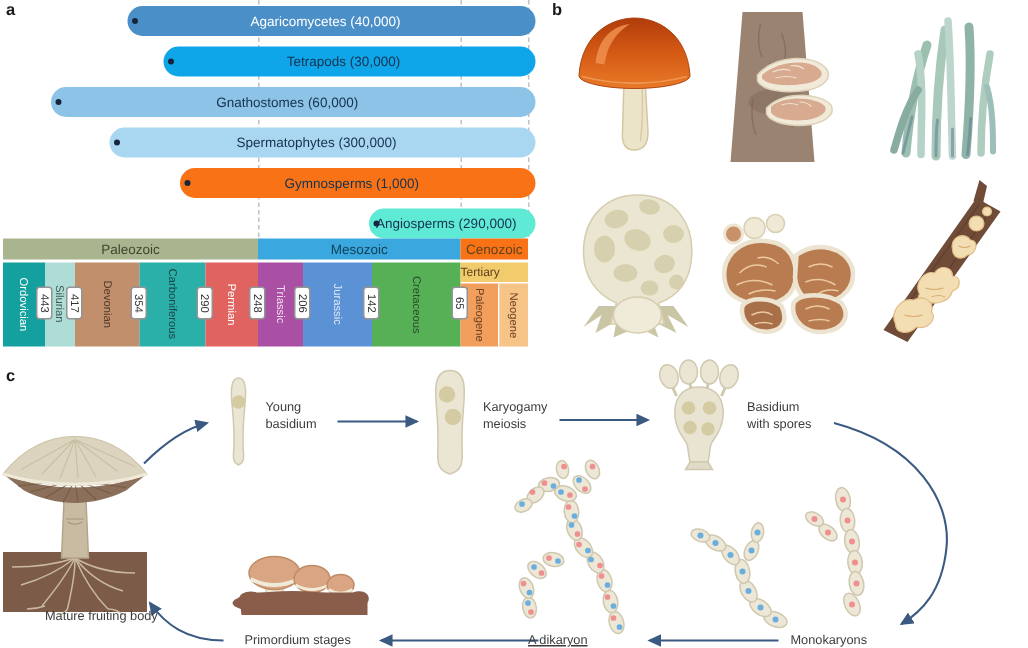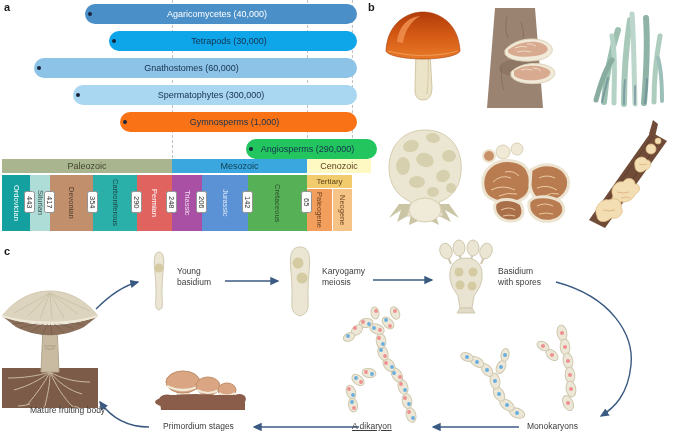--- a/index.html
+++ b/index.html
@@ -11,21 +11,21 @@
   .bar{position:absolute;height:20px;border-radius:10px;display:flex;align-items:center;
        justify-content:center;font-size:9px;padding-right:8px;box-sizing:border-box;}
   .bar .dot{position:absolute;left:3px;top:50%;margin-top:-2px;width:4px;height:4px;
        border-radius:50%;background:#17253c;}
   .era{position:absolute;top:159px;height:14px;display:flex;align-items:center;
        justify-content:center;font-size:9px;}
   .period{position:absolute;top:175px;height:56px;display:flex;align-items:center;
        justify-content:center;font-size:7.5px;overflow:hidden;}
   .vtext{writing-mode:vertical-rl;white-space:nowrap;}
   .subera{position:absolute;top:175px;height:13px;display:flex;align-items:center;
-       justify-content:center;font-size:8px;}
+       font-size:8px;}
   .subperiod{position:absolute;top:189px;height:42px;display:flex;align-items:center;
        justify-content:center;font-size:7.5px;overflow:hidden;}
   .ma-badge{position:absolute;top:191px;width:11px;height:22px;background:#fff;
        border:1px solid #949494;border-radius:2.5px;display:flex;align-items:center;
        justify-content:center;font-size:7.5px;color:#333;box-sizing:border-box;}
   
   .clabel{position:absolute;font-size:8.5px;color:#3c3c3c;line-height:1.25;
        white-space:pre-line;}
   svg{position:absolute;overflow:visible;}
 </style>
@@ -53,32 +53,32 @@
     <span>Gnathostomes (60,000)</span>
   </div>
   <div class="bar" style="left:73px;top:85px;width:284px;background:#a9d6f0;color:#16324f;">
     <span class="dot"></span>
     <span>Spermatophytes (300,000)</span>
   </div>
   <div class="bar" style="left:120px;top:112px;width:237px;background:#f97316;color:#16324f;">
     <span class="dot"></span>
     <span>Gymnosperms (1,000)</span>
   </div>
-  <div class="bar" style="left:246px;top:139px;width:131px;background:#22c55e;color:#16324f;">
+  <div class="bar" style="left:246px;top:139px;width:111px;background:#5eead4;color:#16324f;">
     <span class="dot"></span>
     <span>Angiosperms (290,000)</span>
   </div>
 
   <div class="era" style="left:172px;width:135px;background:#3aa8de;color:#113f54;">
       <span>Mesozoic</span>
     </div>
   <div class="era" style="left:2px;width:170px;background:#a9b58e;color:#42462f;">
       <span>Paleozoic</span>
     </div>
-  <div class="era" style="left:307px;width:64px;background:#fef9c3;color:#5c431f;">
+  <div class="era" style="left:307px;width:45px;background:#f97316;color:#5c431f;">
       <span>Cenozoic</span>
     </div>
 
   <div class="period" style="left:2px;width:28px;background:#13a09e;color:#ffffff;">
       <span class="vtext">Ordovician</span>
     </div>
   <div class="period" style="left:30px;width:20px;background:#aedcd6;color:#3f5854;">
       <span class="vtext">Silurian</span>
     </div>
   <div class="period" style="left:50px;width:43px;background:#c28f6d;color:#4f3a2a;">

